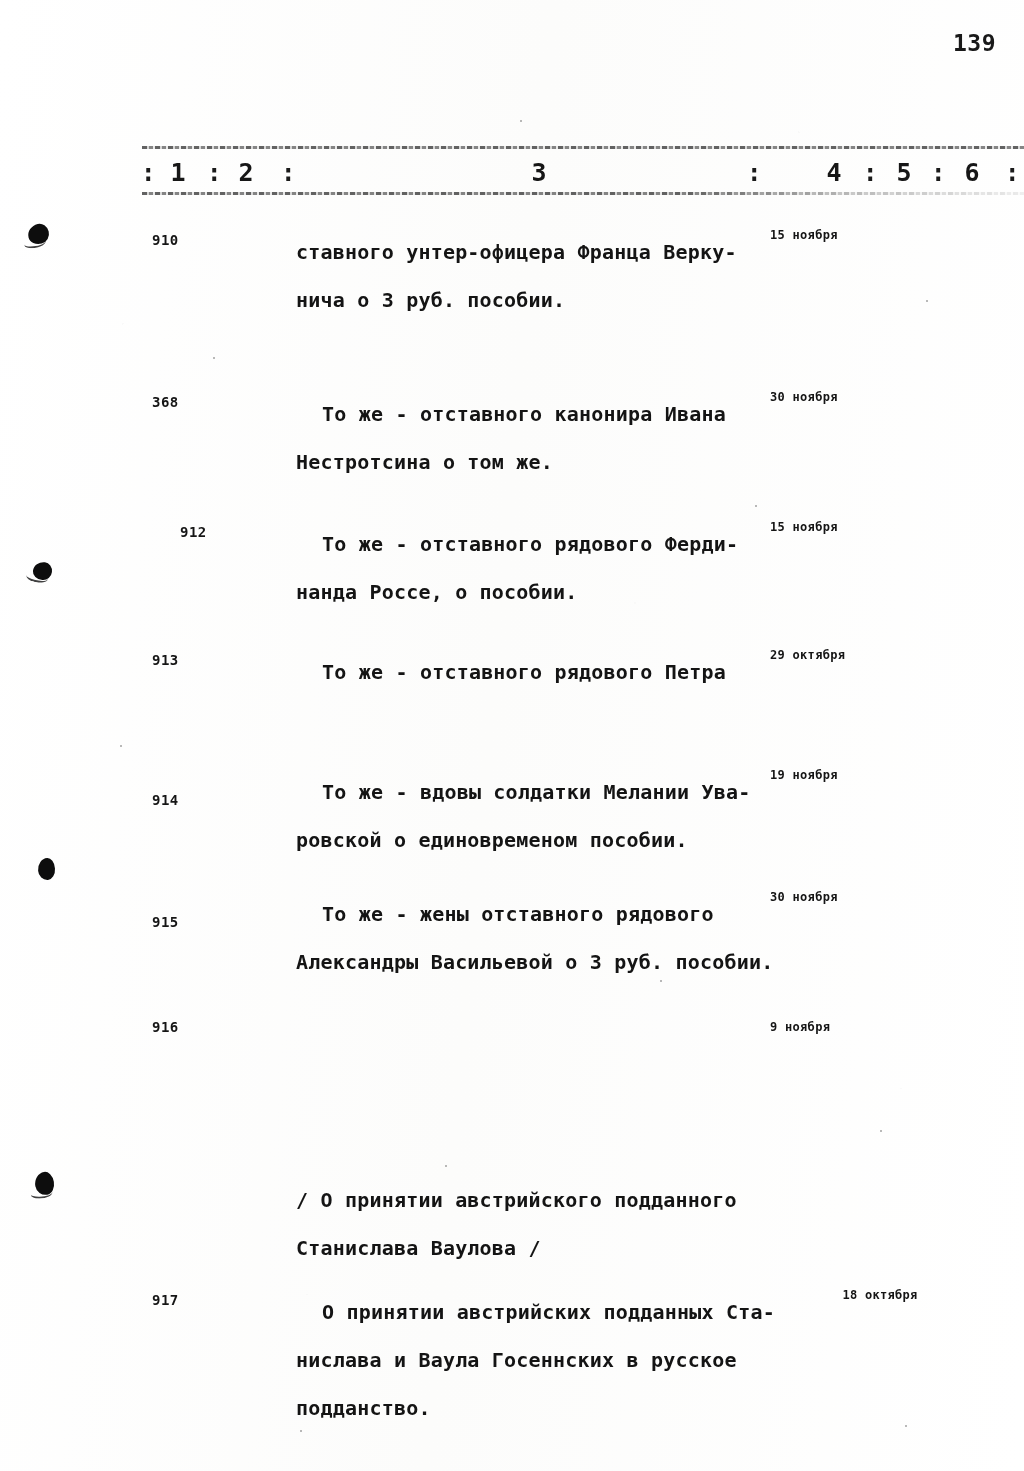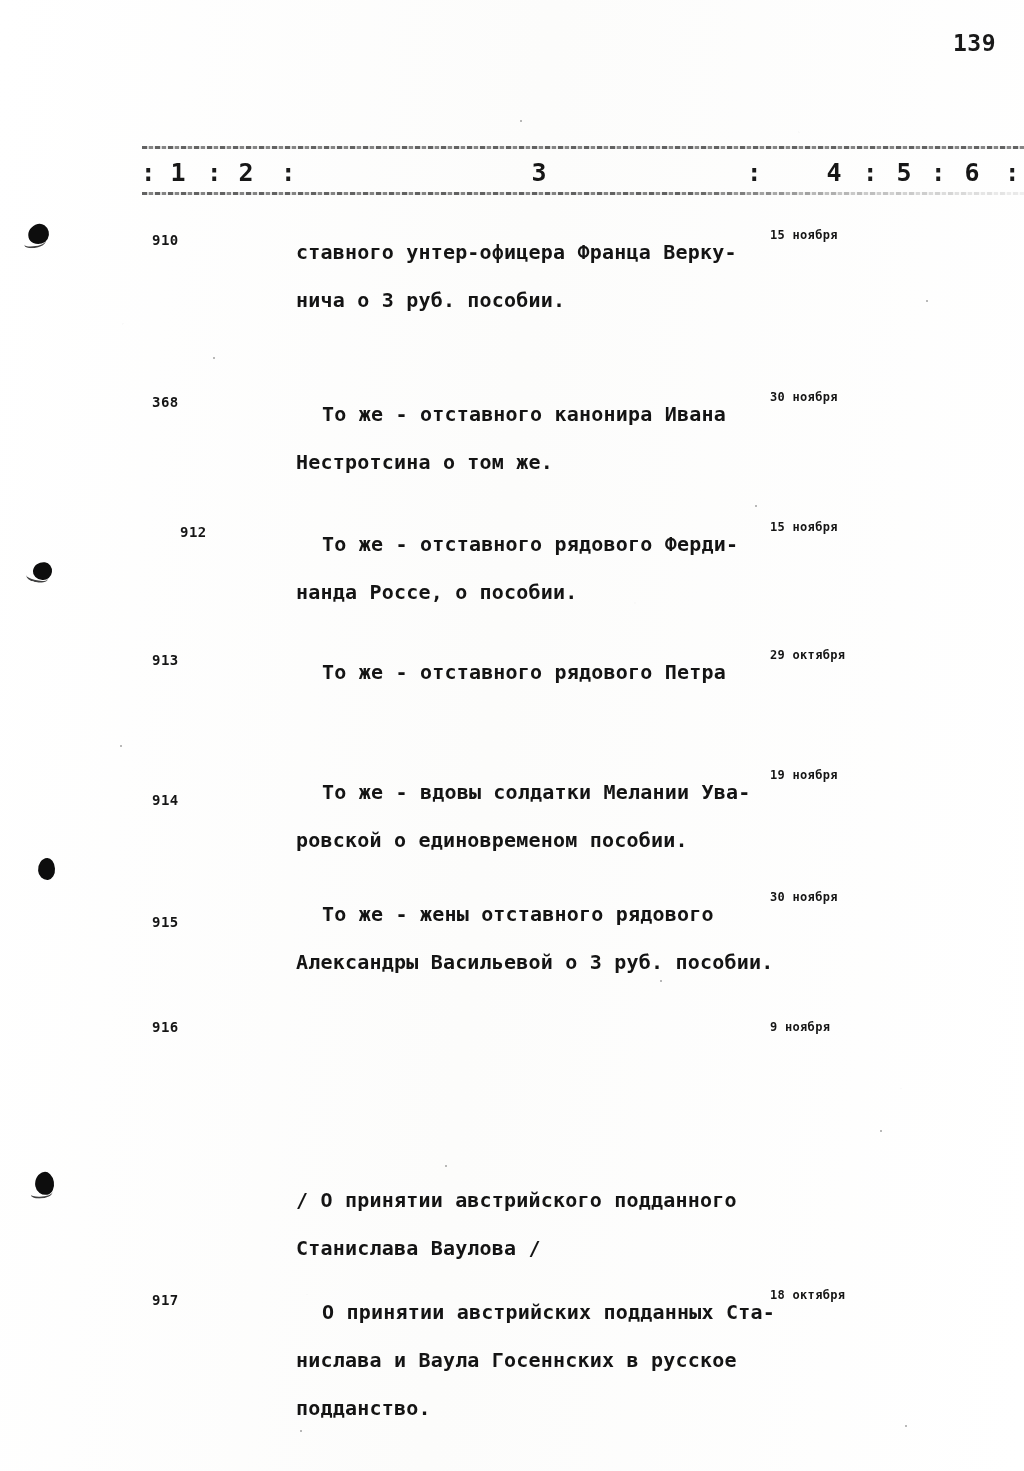--- a/index.html
+++ b/index.html
@@ -267,21 +267,21 @@
           <div class="line">Станислава Ваулова /</div>
         </div>
       </div>
       <div class="entry" style="top: 1288px; height: 150px;">
         <div class="entry-number" style="top: 4px;">917</div>
         <div class="entry-body">
           <div class="line indent">О принятии австрийских подданных Ста-</div>
           <div class="line">нислава и Ваула Госеннских в русское</div>
           <div class="line">подданство.</div>
         </div>
-        <div class="entry-date" style="top: 0px;">18 октября</div>
+        <div class="entry-date" style="top: 0px; text-align: center;">18 октября</div>
       </div>
     </div>
 
   <div class="ink-blob" style="left:28px; top:224px; width:21px; height:20px;"></div>
   <div class="ink-blob" style="left:33px; top:562px; width:19px; height:18px; transform:rotate(6deg);"></div>
   <div class="ink-blob plain" style="left:38px; top:858px; width:17px; height:22px; transform:rotate(-4deg);"></div>
   <div class="ink-blob" style="left:35px; top:1172px; width:19px; height:23px; transform:rotate(-10deg);"></div>
 
   <div class="speck" style="left:213px;  top:357px;"></div>
   <div class="speck" style="left:926px;  top:300px;"></div>

